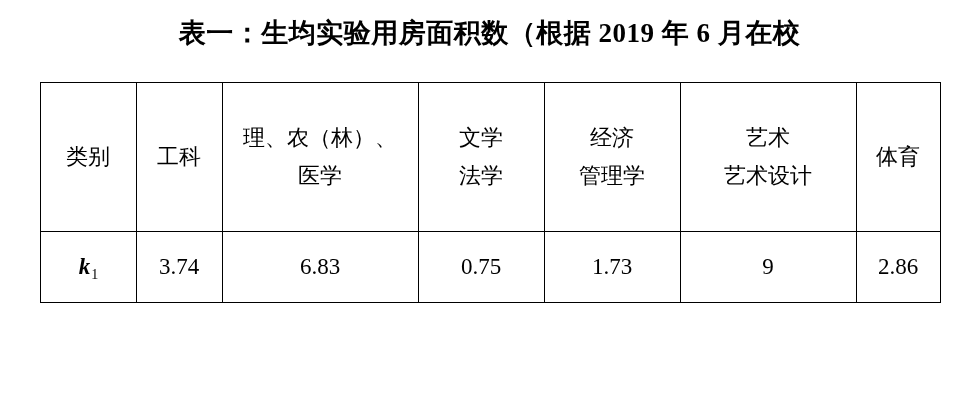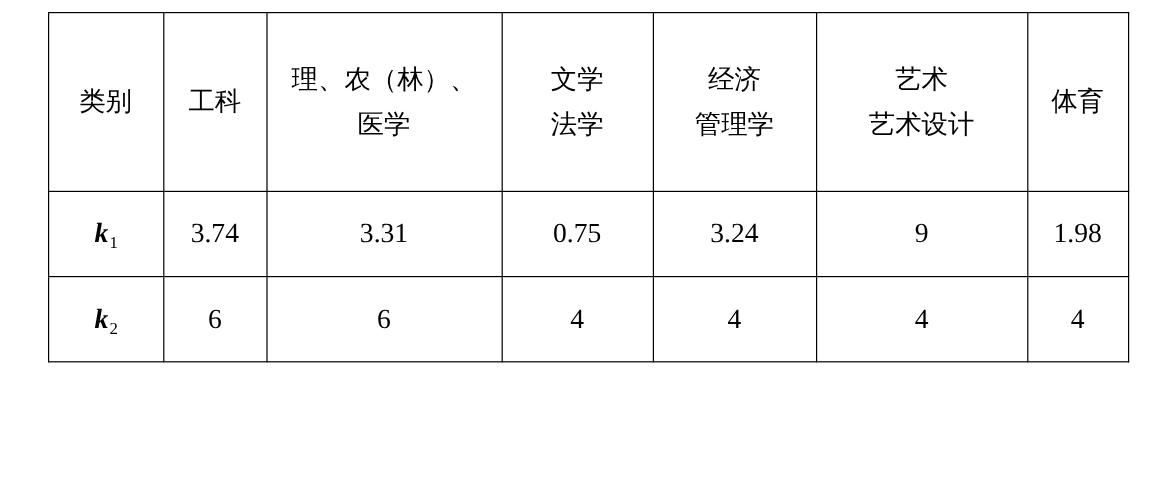--- a/index.html
+++ b/index.html
@@ -30,21 +30,21 @@
     font-family: "Liberation Serif", "DejaVu Serif", serif;
   }
   .title-line {
     display: block;
     white-space: nowrap;
   }
   .title-line-2 {
     padding-left: 30px;
   }
   .table-wrap {
-    margin: 0 auto 0 auto;
+    margin: 26px auto 0 auto;
     width: 900px;
   }
   table.data-table {
     border-collapse: collapse;
     width: 900px;
     table-layout: fixed;
   }
   table.data-table td {
     border: 1px solid #000000;
     text-align: center;
@@ -88,20 +88,21 @@
     top: 5px;
     left: 1px;
   }
 </style>
 </head>
 <body>
 
 <div class="page">
 
   <div class="title">
+    <span class="title-line">表一：生均实验用房面积数（根据 2019 年 6 月在校</span>
   </div>
 
   <div class="table-wrap">
     <table class="data-table">
       <colgroup>
         <col class="col-1">
           <col class="col-2">
           <col class="col-3">
           <col class="col-4">
         <col class="col-5">
@@ -149,35 +150,24 @@
               <span>体育</span>
             </div>
           </td>
         </tr>
 
         <tr class="value-row">
           <td>
             <span class="kvar"><span>k</span><sub>1</sub></span>
           </td>
           <td>3.74</td>
-          <td>3.31</td>
+          <td>6.83</td>
           <td>0.75</td>
-          <td>3.24</td>
+          <td>1.73</td>
           <td>9</td>
-          <td>1.98</td>
+          <td>2.86</td>
         </tr>
 
-        <tr class="value-row">
-          <td>
-            <span class="kvar"><span>k</span><sub>2</sub></span>
-          </td>
-          <td>6</td>
-          <td>6</td>
-          <td>4</td>
-          <td>4</td>
-          <td>4</td>
-          <td>4</td>
-        </tr>
       </tbody>
     </table>
   </div>
 
 </div>
 
 </body></html>

